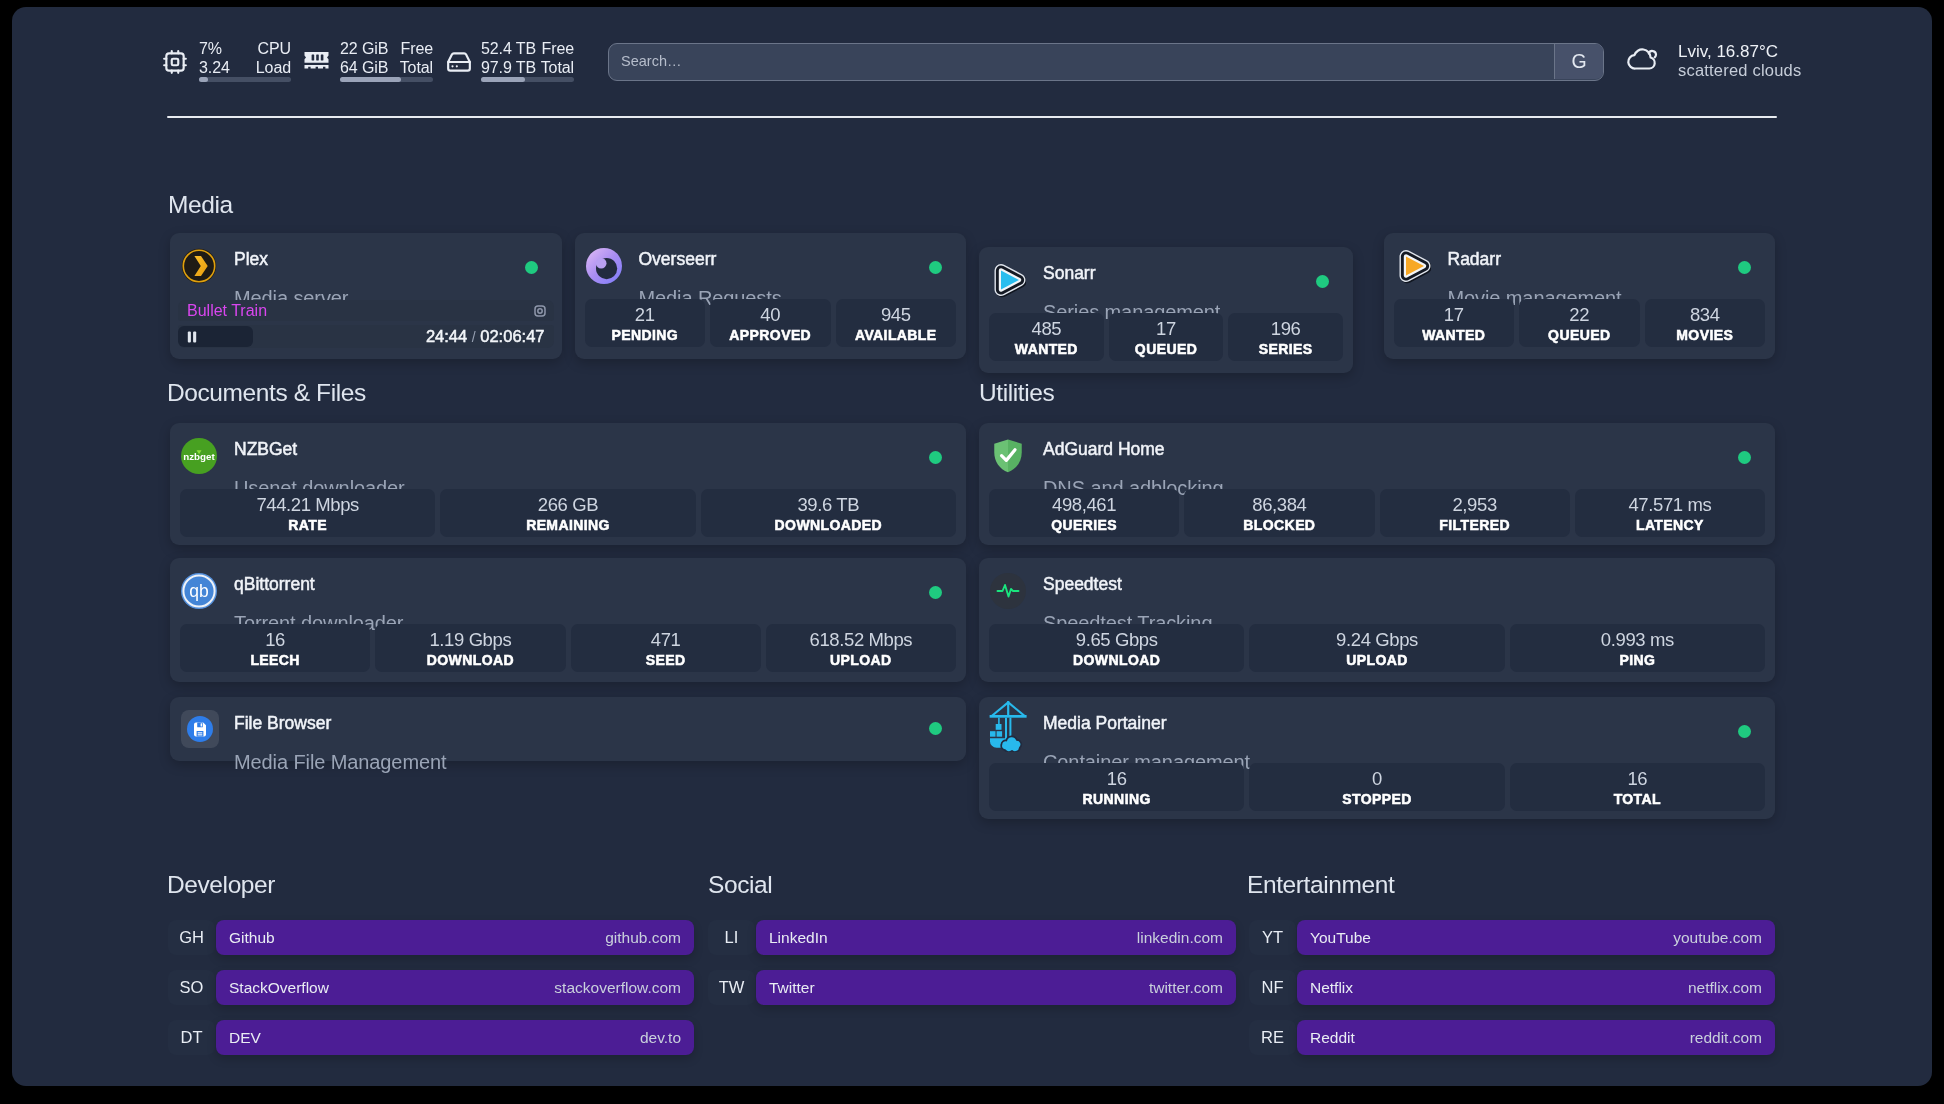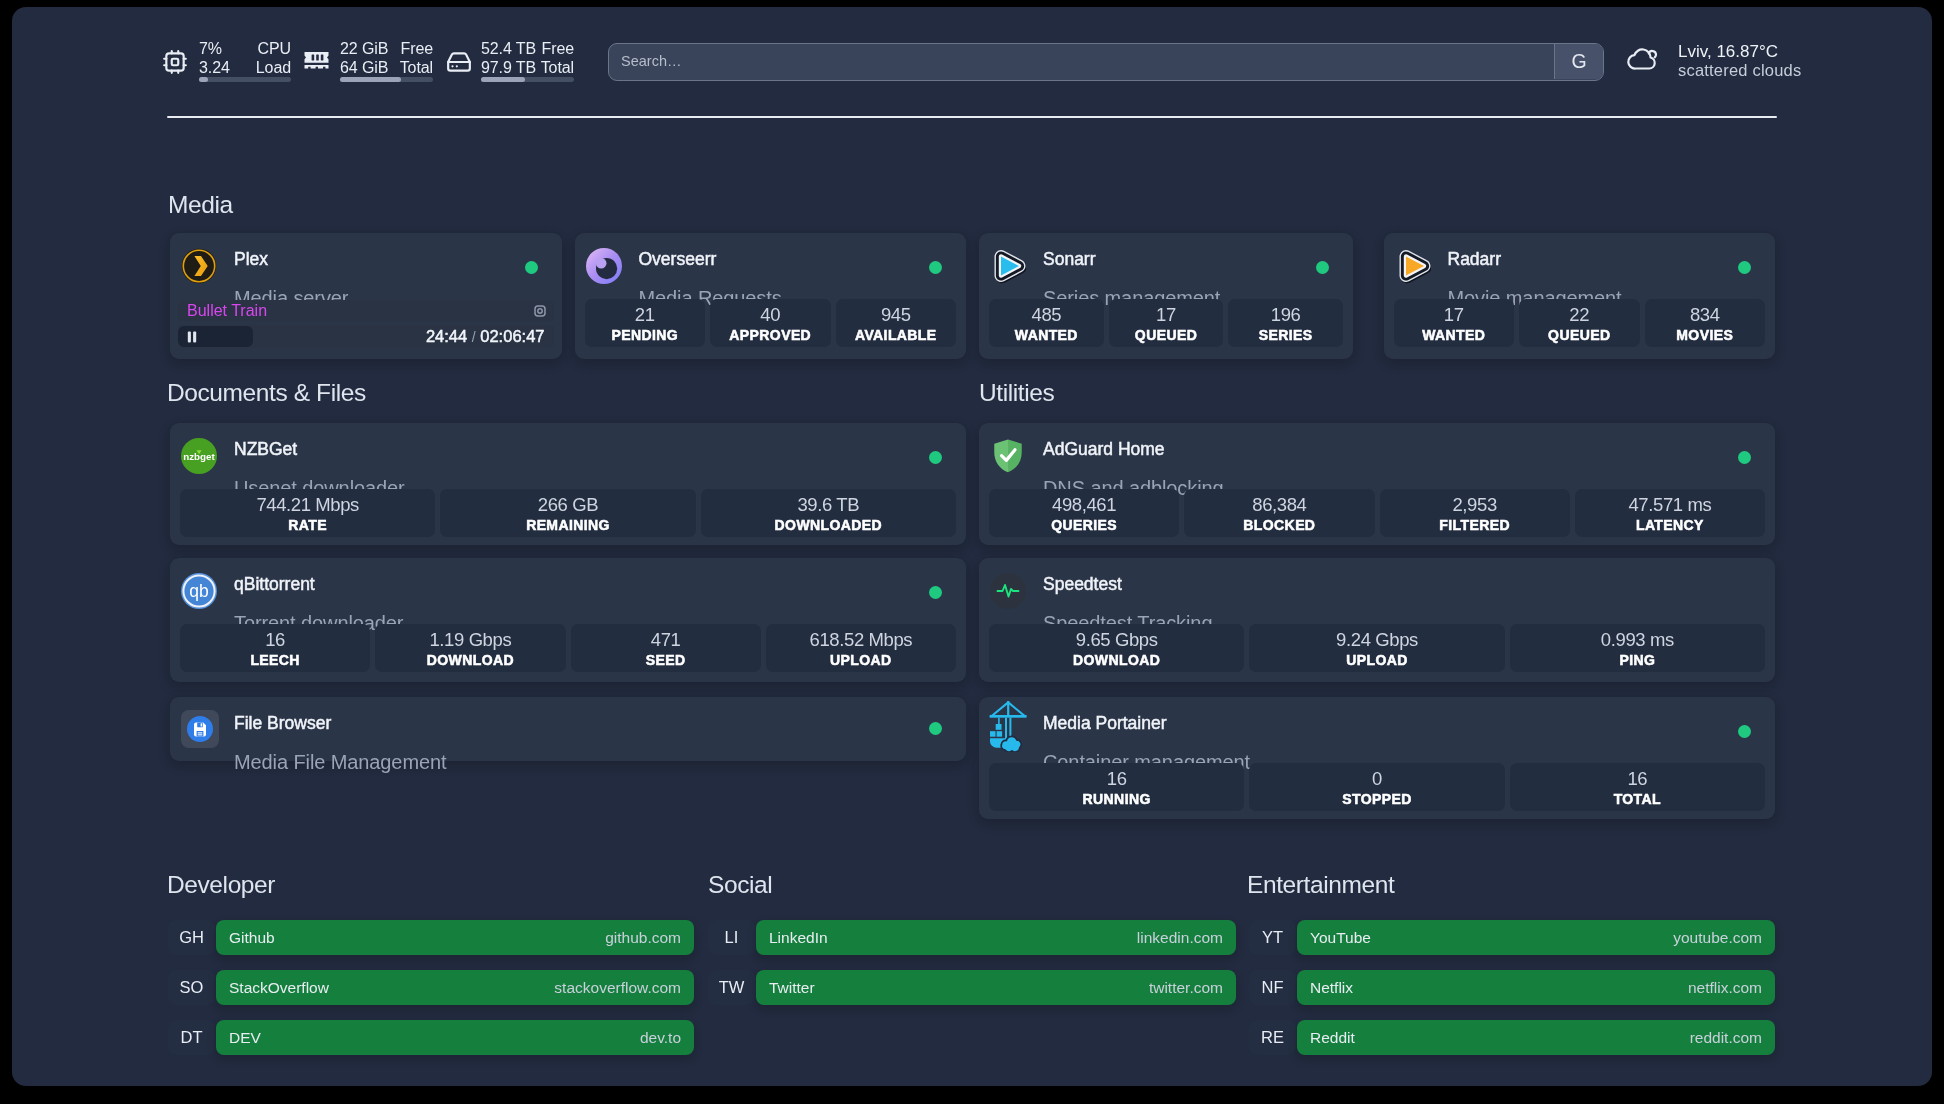--- a/index.html
+++ b/index.html
@@ -28,21 +28,21 @@
 .sb .n{font-size:18.5px;line-height:24px;letter-spacing:-.4px;color:#ced5e0}
 .sb .l{font-size:14px;line-height:17px;color:#fff;font-weight:700;-webkit-text-stroke:.55px #fff;letter-spacing:.4px}
 .pxw{position:absolute;left:8px;right:8px;top:67px;height:48px}
 .pxr1{position:absolute;left:0;right:0;top:0;height:21px;background:#293344;border-radius:7px 7px 3px 3px}
 .pxr2{position:absolute;left:0;right:0;top:25px;height:22.5px;background:#293344;border-radius:3px 3px 7px 7px}
 .pxt{position:absolute;left:9px;top:0;line-height:21px;font-size:16px;color:#d946ef}
 .pxpill{position:absolute;left:0;top:0.5px;width:75px;height:21.5px;background:#1b2435;border-radius:6px}
 .pxtime{position:absolute;right:9px;top:0;line-height:22.5px;font-size:16.5px;font-weight:400;-webkit-text-stroke:.5px #f2f5f9;color:#f2f5f9}
 .bk{position:absolute;height:35px}
 .babr{position:absolute;left:0;top:0;width:47px;height:35px;background:#242e42;border-radius:8px;color:#e8edf4;font-size:16.5px;text-align:center;line-height:35px}
-.bpill{position:absolute;left:48px;right:0;top:0;bottom:0;background:#15803d;border-radius:8px;font-size:15.5px;line-height:35px;box-shadow:0 4px 10px rgba(0,0,0,.18)}
+.bpill{position:absolute;left:48px;right:0;top:0;bottom:0;background:#4c1d95;border-radius:8px;font-size:15.5px;line-height:35px;box-shadow:0 4px 10px rgba(0,0,0,.18)}
 .bpill .nm{position:absolute;left:13px;color:#e9edf3}
 .bpill .url{position:absolute;right:13px;color:#c9d0dc}
 </style>
 </head>
 <body>
 <div class="page"></div>
 
 <svg class="abs" style="left:162px;top:49px" width="26" height="26" viewBox="0 0 24 24">
     <g stroke="#e9edf4" stroke-width="2" fill="none" stroke-linecap="round" stroke-linejoin="round">
       <rect width="16" height="16" x="4" y="4" rx="2.5"></rect>
@@ -189,21 +189,21 @@
       <div class="sb">
         <div class="n">40</div>
         <div class="l">APPROVED</div>
       </div>
       <div class="sb">
         <div class="n">945</div>
         <div class="l">AVAILABLE</div>
       </div>
     </div>
 </div>
-<div class="card" style="left:979px;top:233px;width:374px;height:126px">
+<div class="card" style="left:979px;top:247px;width:374px;height:126px">
  <svg class="cicon" viewBox="0 0 36 36">
       <g stroke-linejoin="round" stroke-linecap="round" fill="none">
         <path d="M11 8.5 L29 18 L11 27.5 Z" stroke="#10151f" stroke-width="13" transform="translate(1.2,1.2)"></path>
         <path d="M11 8.5 L29 18 L11 27.5 Z" stroke="#dfe4ec" stroke-width="13"></path>
         <path d="M11 8.5 L29 18 L11 27.5 Z" stroke="#141923" stroke-width="10.2"></path>
         <path d="M11 8.5 L29 18 L11 27.5 Z" stroke="#f2f5f8" stroke-width="4.4"></path>
         <path d="M11 8.5 L29 18 L11 27.5 Z" fill="#29bdee"></path>
       </g>
     </svg>
  <div class="ct">

